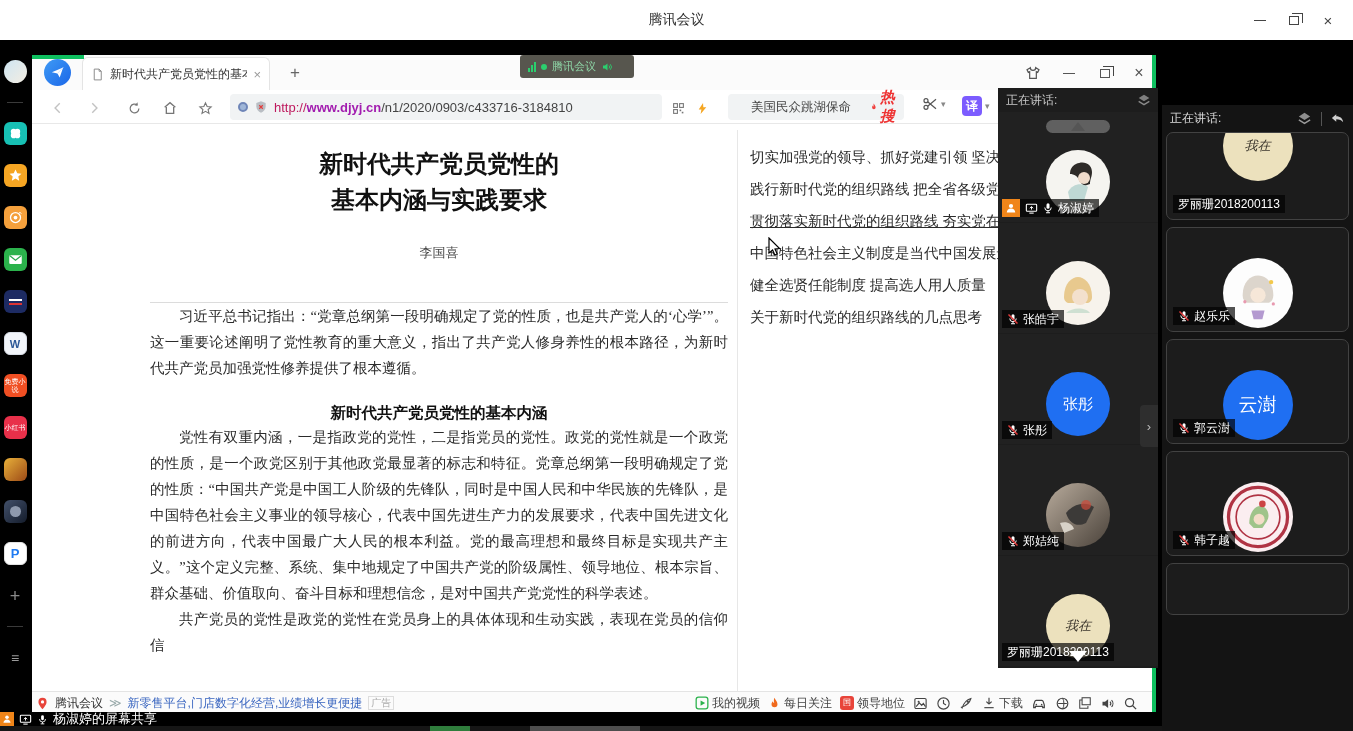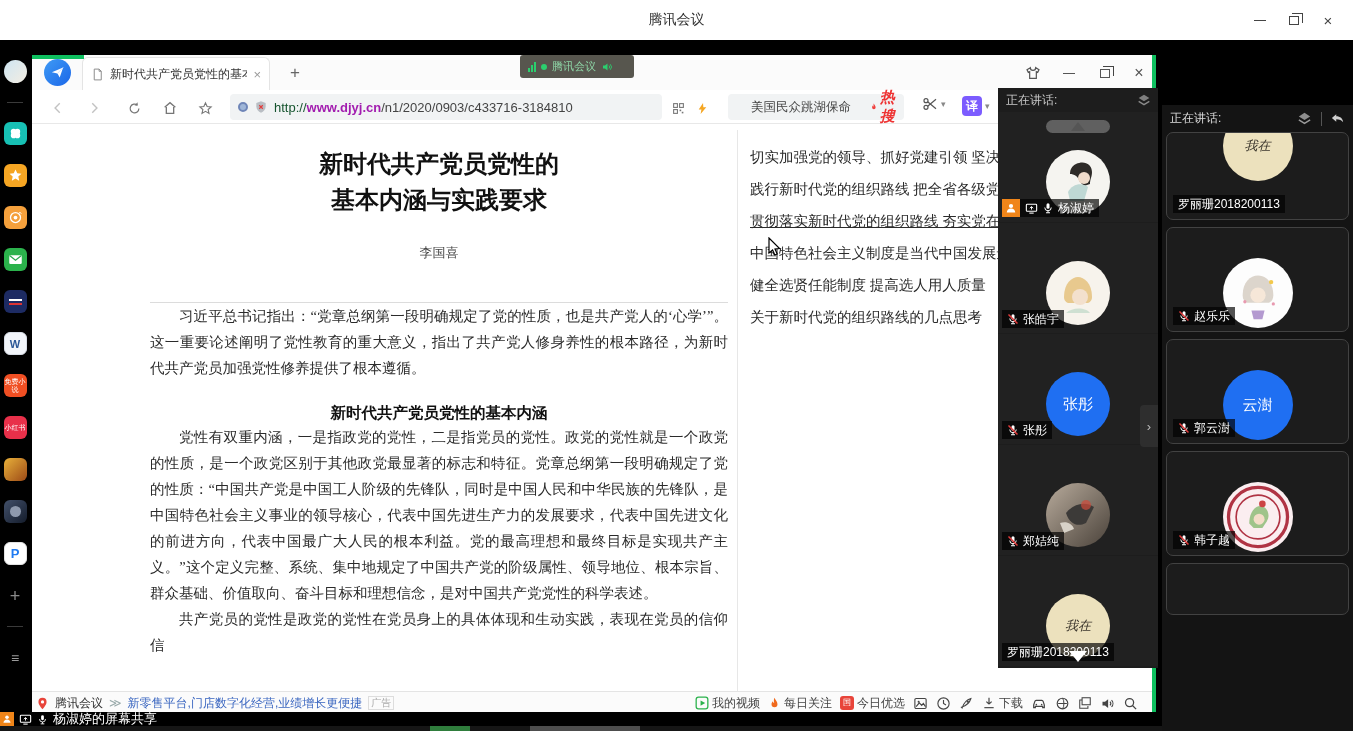--- a/index.html
+++ b/index.html
@@ -43,21 +43,21 @@
   .meetbadge { position:absolute; left:488px; top:0px; width:114px; height:23px; background:rgba(78,77,68,.95); border-radius:3px; display:flex; align-items:center; gap:5px; padding:0 8px; }
   .meetbadge .bars { display:flex; align-items:flex-end; gap:1px; }
   .meetbadge .bars i { width:2px; background:#2bcf6e; display:block; }
   .meetbadge .dot { width:6px; height:6px; border-radius:50%; background:#2bcf6e; }
   .meetbadge .mlabel { font-size:11px; color:#8fd8a8; }
 
   .addrbar { position:absolute; left:0; top:35px; width:1120px; height:34px; background:#fff; border-bottom:1px solid #e8e8e8; }
   .navic { position:absolute; top:8px; width:20px; height:20px; display:flex; align-items:center; justify-content:center; color:#777; }
   .urlfield { position:absolute; left:198px; top:4px; width:432px; height:26px; background:#f1f3f4; border-radius:4px; display:flex; align-items:center; padding:0 8px; gap:6px; }
   .urltext { font-size:13px; white-space:nowrap; overflow:hidden; }
-  .urltext .sch { color:#14532d; }
+  .urltext .sch { color:#be185d; }
   .urltext .host { color:#a21caf; font-weight:bold; }
   .urltext .pth { color:#444; }
   .bluedot { width:10px; height:10px; border-radius:50%; background:#9fb6d8; border:2px solid #6f86b8; }
   .searchfield { position:absolute; left:650px; top:4px; width:192px; height:26px; background:#f1f3f4; border-radius:4px; display:flex; align-items:center; padding:0 8px; gap:15px; }
   .searchfield .stx { font-size:12.5px; color:#444; white-space:nowrap; }
   .hot { display:flex; align-items:center; gap:2px; margin-left:4px; }
   .hot .htx { font-size:15px; color:#e33; font-weight:bold; font-style:italic; }
   .toolbtn { position:absolute; top:6px; display:flex; align-items:center; gap:3px; color:#555; }
   .caret { font-size:9px; color:#888; }
   .tbadge { width:20px; height:20px; border-radius:4px; display:flex; align-items:center; justify-content:center; font-size:12px; color:#fff; font-weight:bold; }
@@ -484,21 +484,21 @@
               <span>我的视频</span>
             </span>
           <span class="grp">
               <svg class="ic" width="13" height="13" color="#f06a1e">
                 <use href="#i-flame"></use>
               </svg>
               <span>每日关注</span>
             </span>
           <span class="grp">
               <span style="width:14px;height:14px;background:#e8443a;border-radius:3px;display:inline-block;color:#fff;font-size:8px;text-align:center;line-height:14px">国</span>
-              <span>今日优选</span>
+              <span>领导地位</span>
             </span>
           <svg class="ic" width="15" height="15">
               <use href="#i-img"></use>
             </svg>
           <svg class="ic" width="15" height="15">
               <use href="#i-clock"></use>
             </svg>
           <svg class="ic" width="15" height="15">
               <use href="#i-rocket"></use>
             </svg>
@@ -663,21 +663,21 @@
             <span class="seg">
           <svg class="ic" width="12" height="12" color="#fff" viewBox="0 0 24 24">
                 <use href="#i-mic"></use>
                 <line x1="3" y1="3" x2="21" y2="21" stroke="#e23b3b" stroke-width="3"></line>
               </svg>
           <span>赵乐乐</span>
         </span>
           </div>
       </div>
       <div class="tile2" style="height:105px">
-        <div class="av blue" style="font-size:15px">
+        <div class="av blue" style="font-size:19px">
             <span>云澍</span>
           </div>
         <div class="tlabel">
             <span class="seg">
           <svg class="ic" width="12" height="12" color="#fff" viewBox="0 0 24 24">
                 <use href="#i-mic"></use>
                 <line x1="3" y1="3" x2="21" y2="21" stroke="#e23b3b" stroke-width="3"></line>
               </svg>
           <span>郭云澍</span>
         </span>

